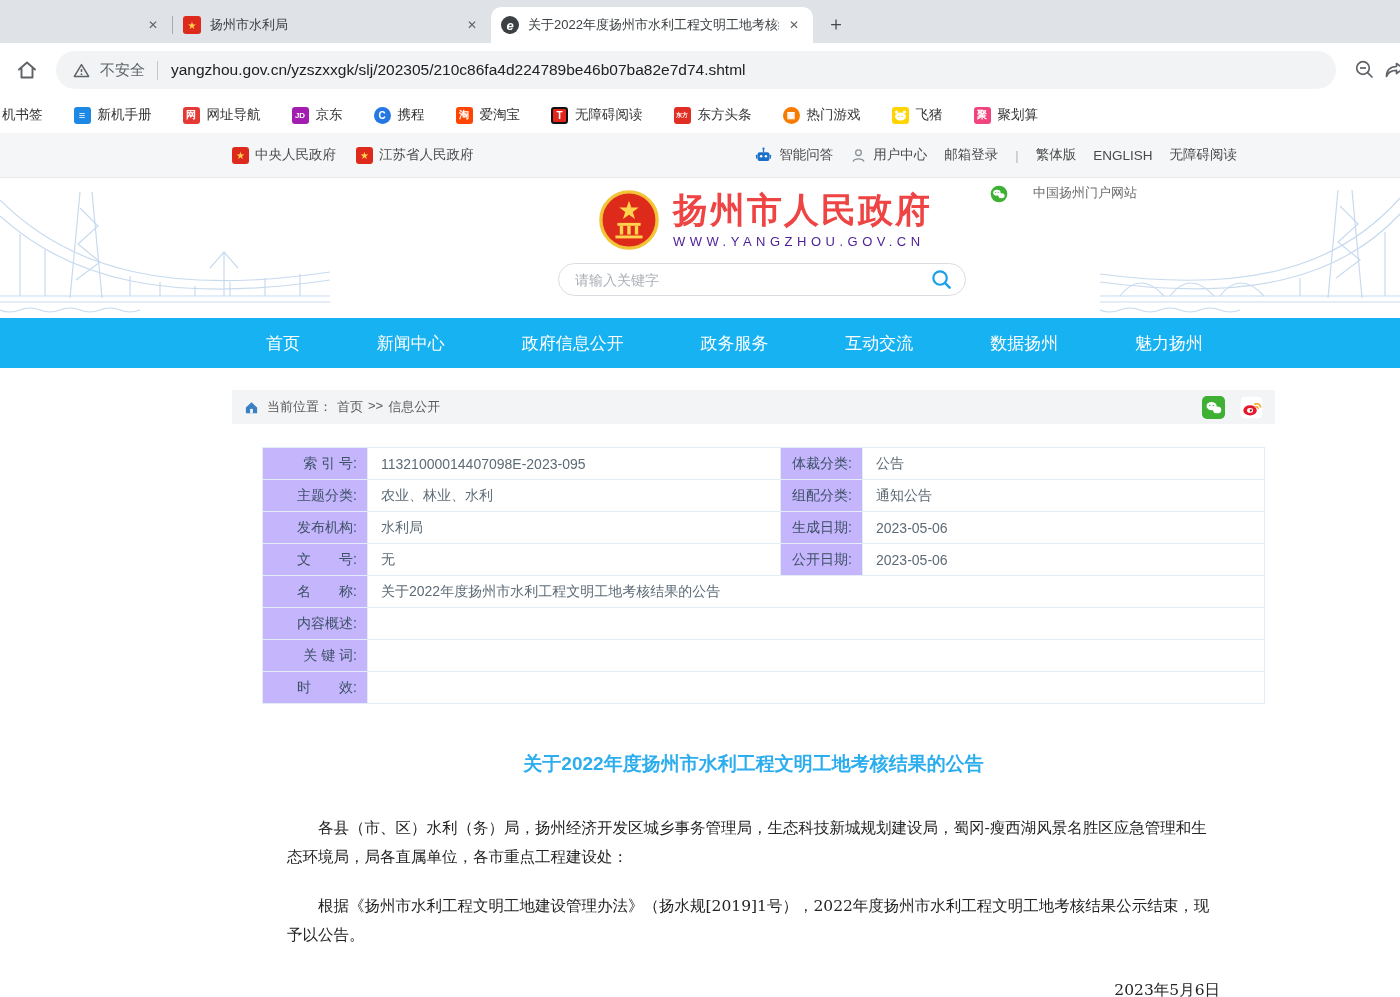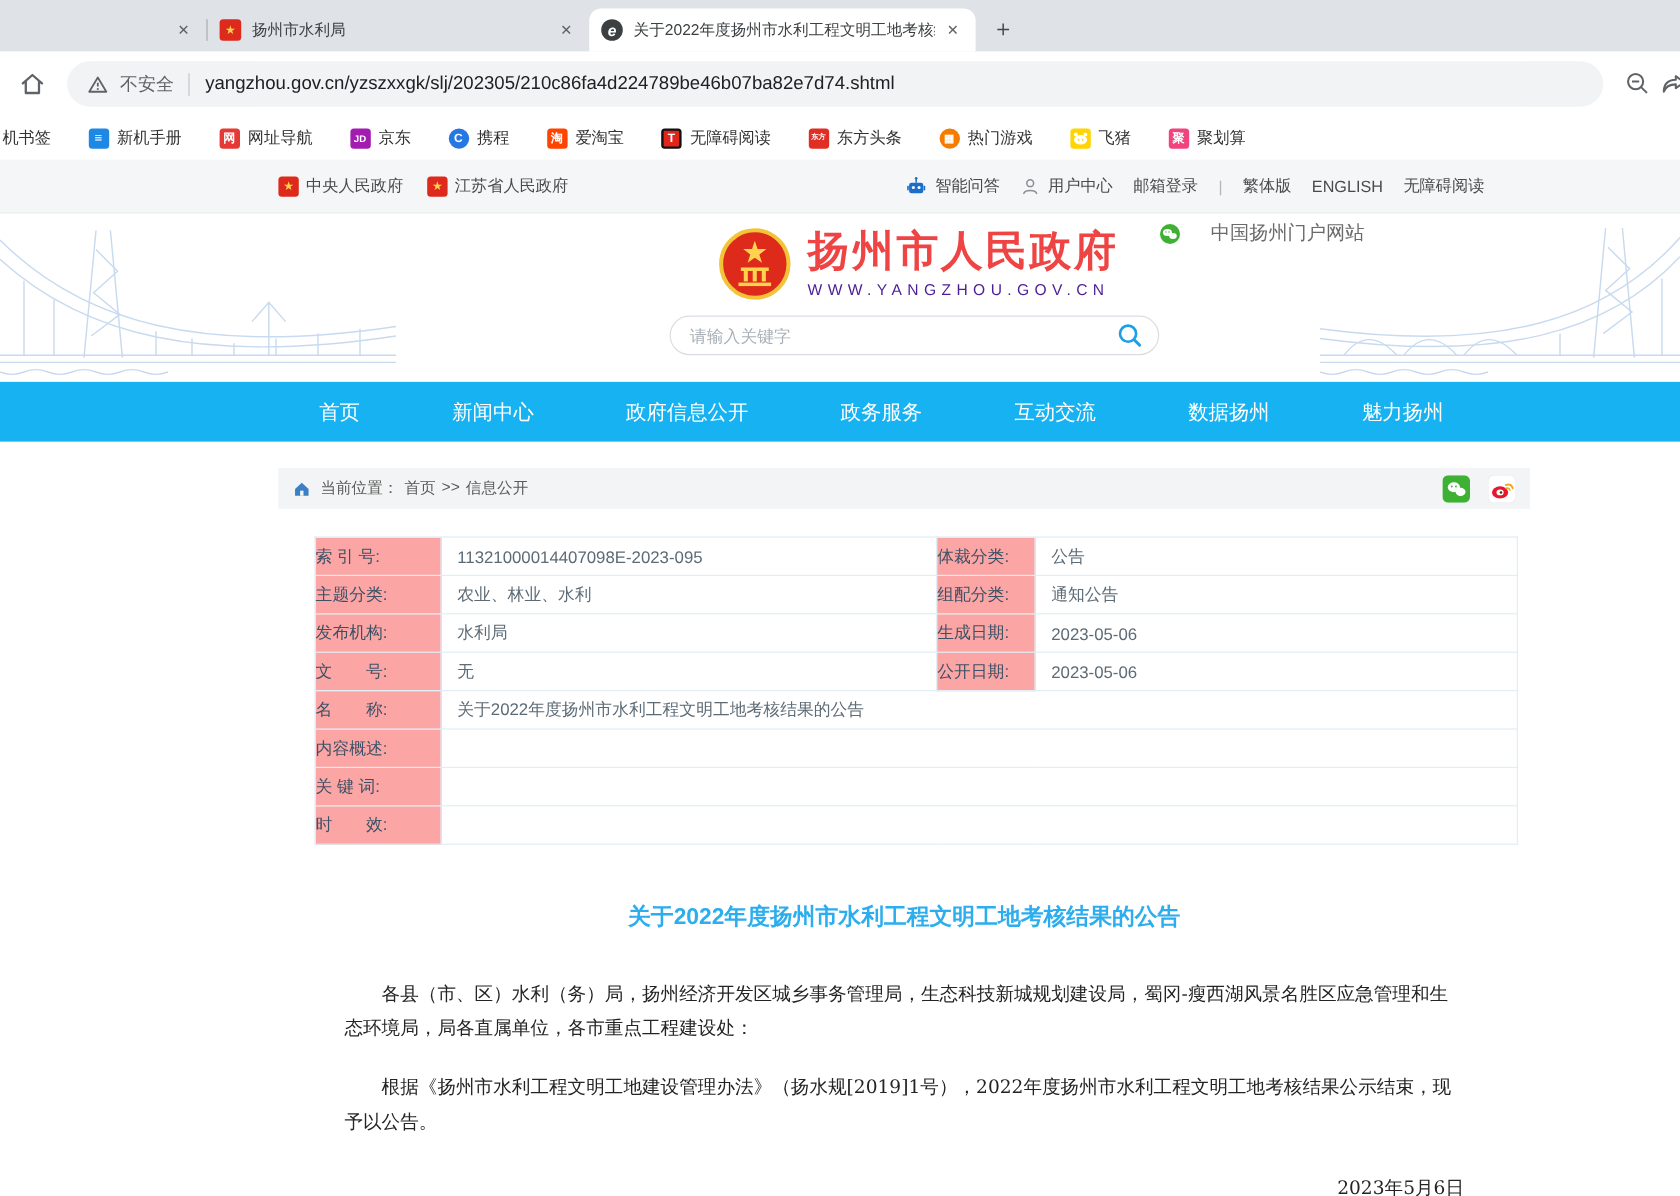--- a/index.html
+++ b/index.html
@@ -63,43 +63,43 @@
 
   
   .header { position:relative; height:140px; background:#fff; overflow:hidden; }
   .bridge { position:absolute; top:0; pointer-events:none; opacity:.85; }
   .bridge-left { left:0; }
   .bridge-right { right:0; }
   .header-inner { margin-left:232px; width:1043px; position:relative; height:100%; }
   .logo-row { position:absolute; left:366px; top:11px; display:flex; align-items:center; gap:13px; }
   .site-title { font-size:35px; font-weight:bold; color:#ef4444; letter-spacing:2px; line-height:1.1; }
   .site-url { font-size:13px; color:#4c1d95; letter-spacing:4.5px; margin-top:4px; }
-  .portal { position:absolute; right:138px; top:6px; display:flex; align-items:flex-end; gap:24px;
-    font-size:16px; color:#6b6b6b; }
+  .portal { position:absolute; right:138px; top:6px; display:flex; align-items:flex-start; gap:24px;
+    font-size:13px; color:#6b6b6b; }
   .search { position:absolute; left:326px; top:85px; width:408px; height:33px; background:#fff;
     border:1px solid #d9dde2; border-radius:17px; display:flex; align-items:center; padding:0 12px 0 16px; }
   .search input { flex:1; border:none; outline:none; font-size:14px; color:#15803d; background:transparent;
     font-family:"Liberation Sans",sans-serif; }
   .search input::placeholder { color:#a9b0b7; }
 
   
   .nav { height:50px; background:#16b2f1; }
   .nav-inner { margin-left:232px; width:1005px; height:100%; display:flex; align-items:center;
     justify-content:space-between; padding:0 34px; }
   .nav-item { color:#fff; font-size:17px; white-space:nowrap; }
 
   
   .container { margin-left:232px; width:1043px; }
   .breadcrumb { margin-top:22px; height:34px; background:#f3f4f5; display:flex; align-items:center; padding:0 12px; }
   .bc-text { font-size:13px; color:#5a5a5a; margin-left:8px; display:flex; gap:5px; }
   .bc-right { margin-left:auto; display:flex; align-items:center; gap:15px; }
 
   table.meta { margin:23px 0 0 30px; width:1003px; border-collapse:collapse; table-layout:fixed; }
   table.meta td { border:1px solid #e2edf6; height:32px; font-size:14px; }
-  td.lbl { background:#fca5a5; color:#3d5166; white-space:pre; }
+  td.lbl { background:#c4b5fd; color:#3d5166; text-align:right; padding-right:10px; white-space:pre; }
   td.val { color:#5d6b76; padding-left:13px; }
 
   .article { padding:0 55px; font-family:"DejaVu Serif","Liberation Serif",serif; }
   .a-title { margin-top:47px; text-align:center; color:#2badee; font-size:19px; font-weight:bold;
     font-family:"Liberation Sans",sans-serif; }
   .a-p { margin-top:21px; font-size:15.5px; color:#242424; line-height:1.85; text-indent:2em; }
   .a-p:first-of-type { margin-top:37px; }
   .a-date { margin-top:30px; text-align:right; font-size:15.5px; color:#242424; }
 </style>
 </head>

